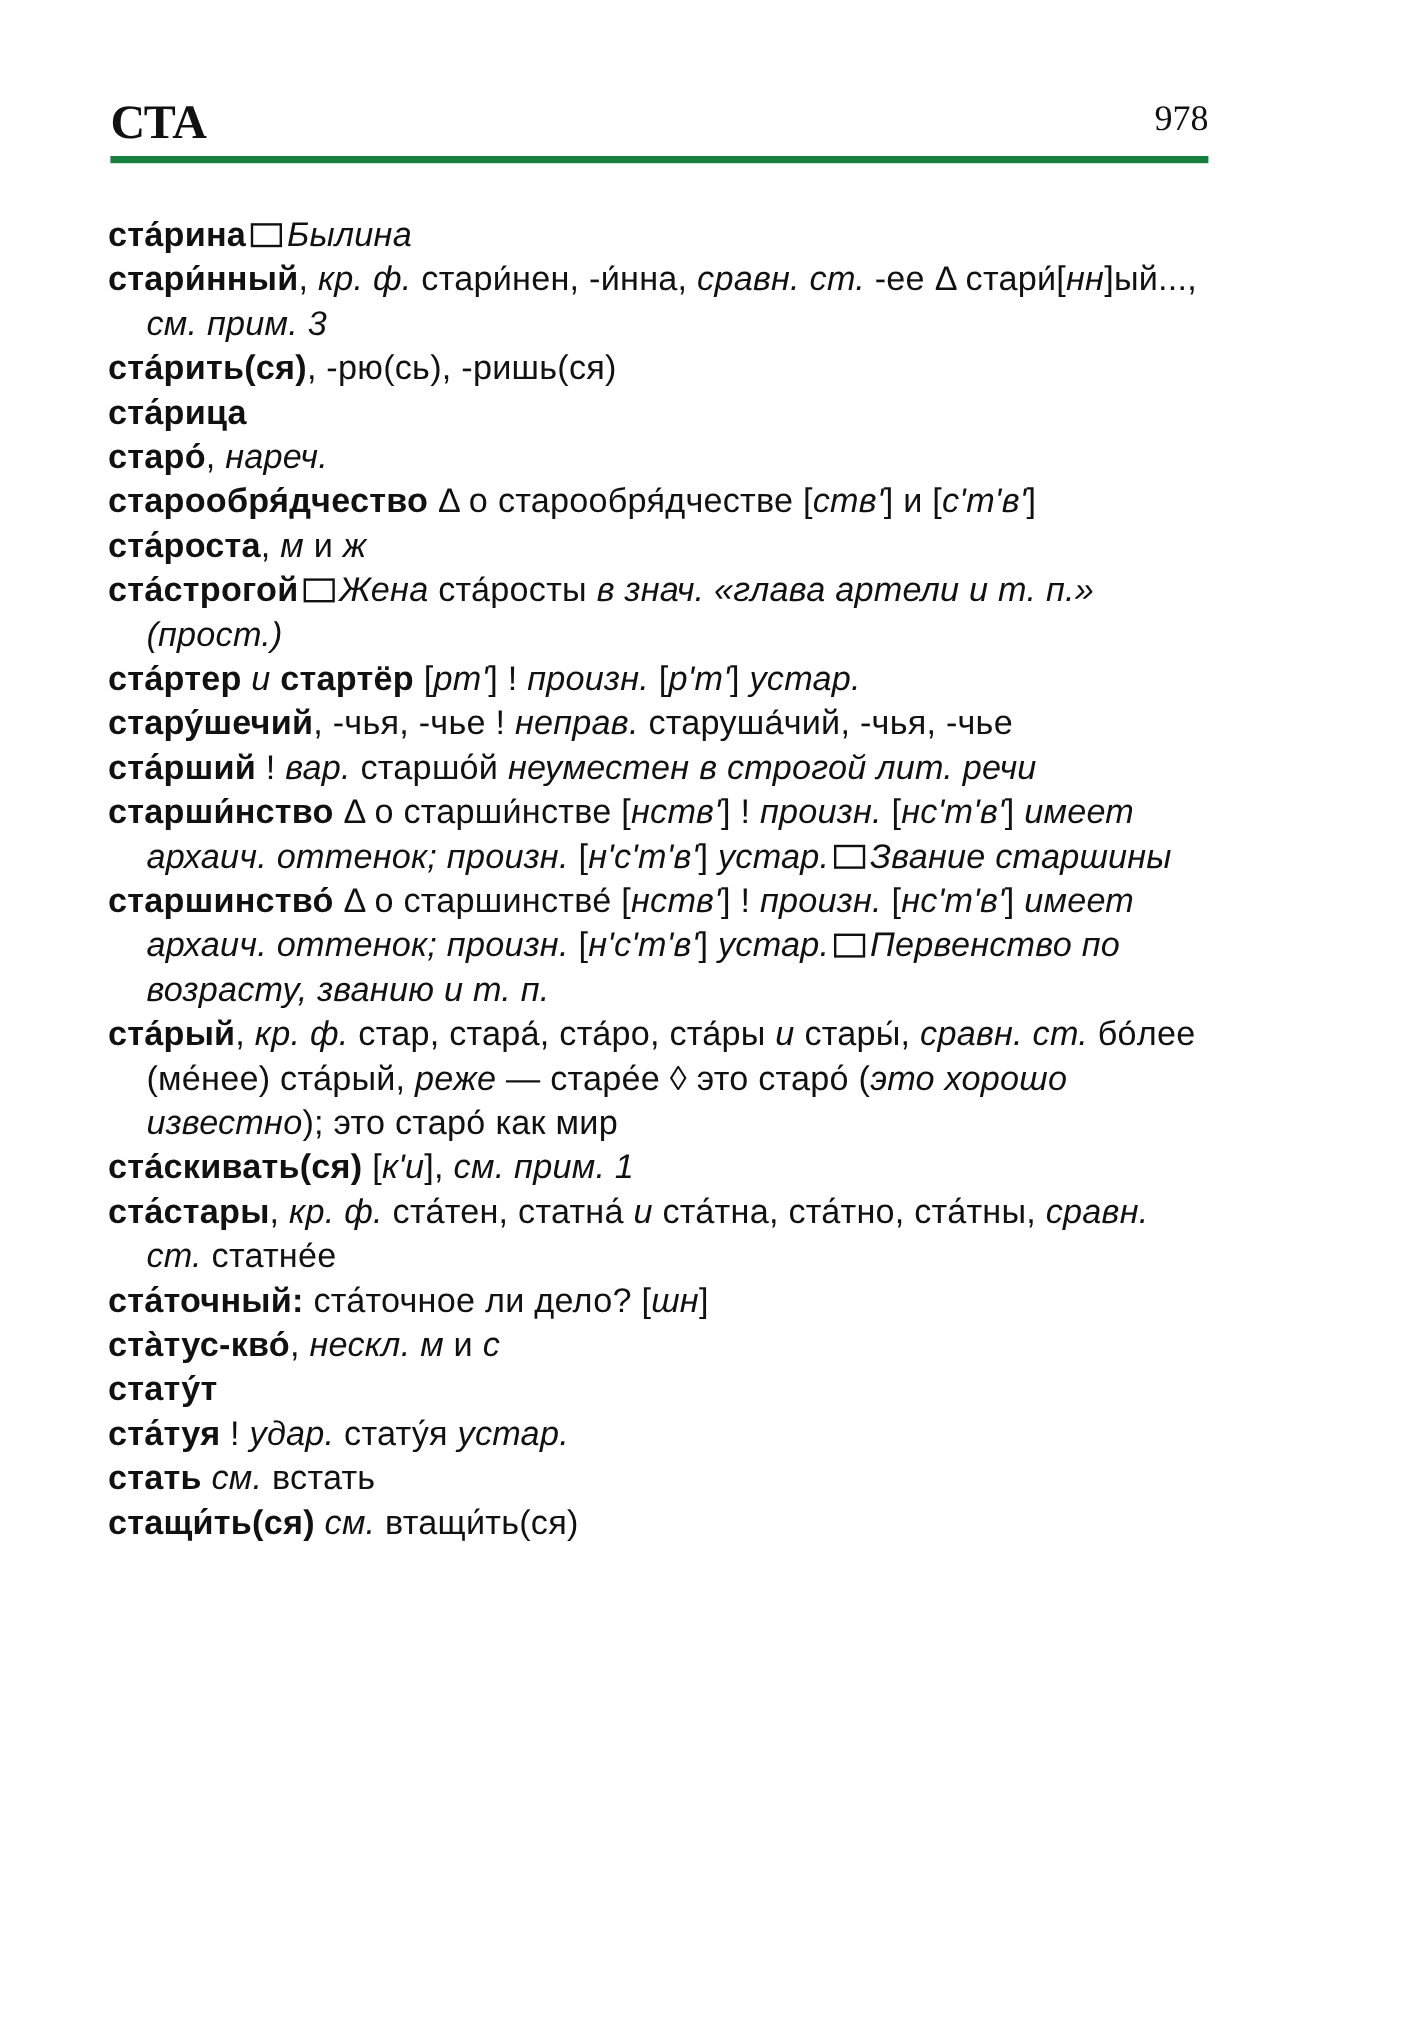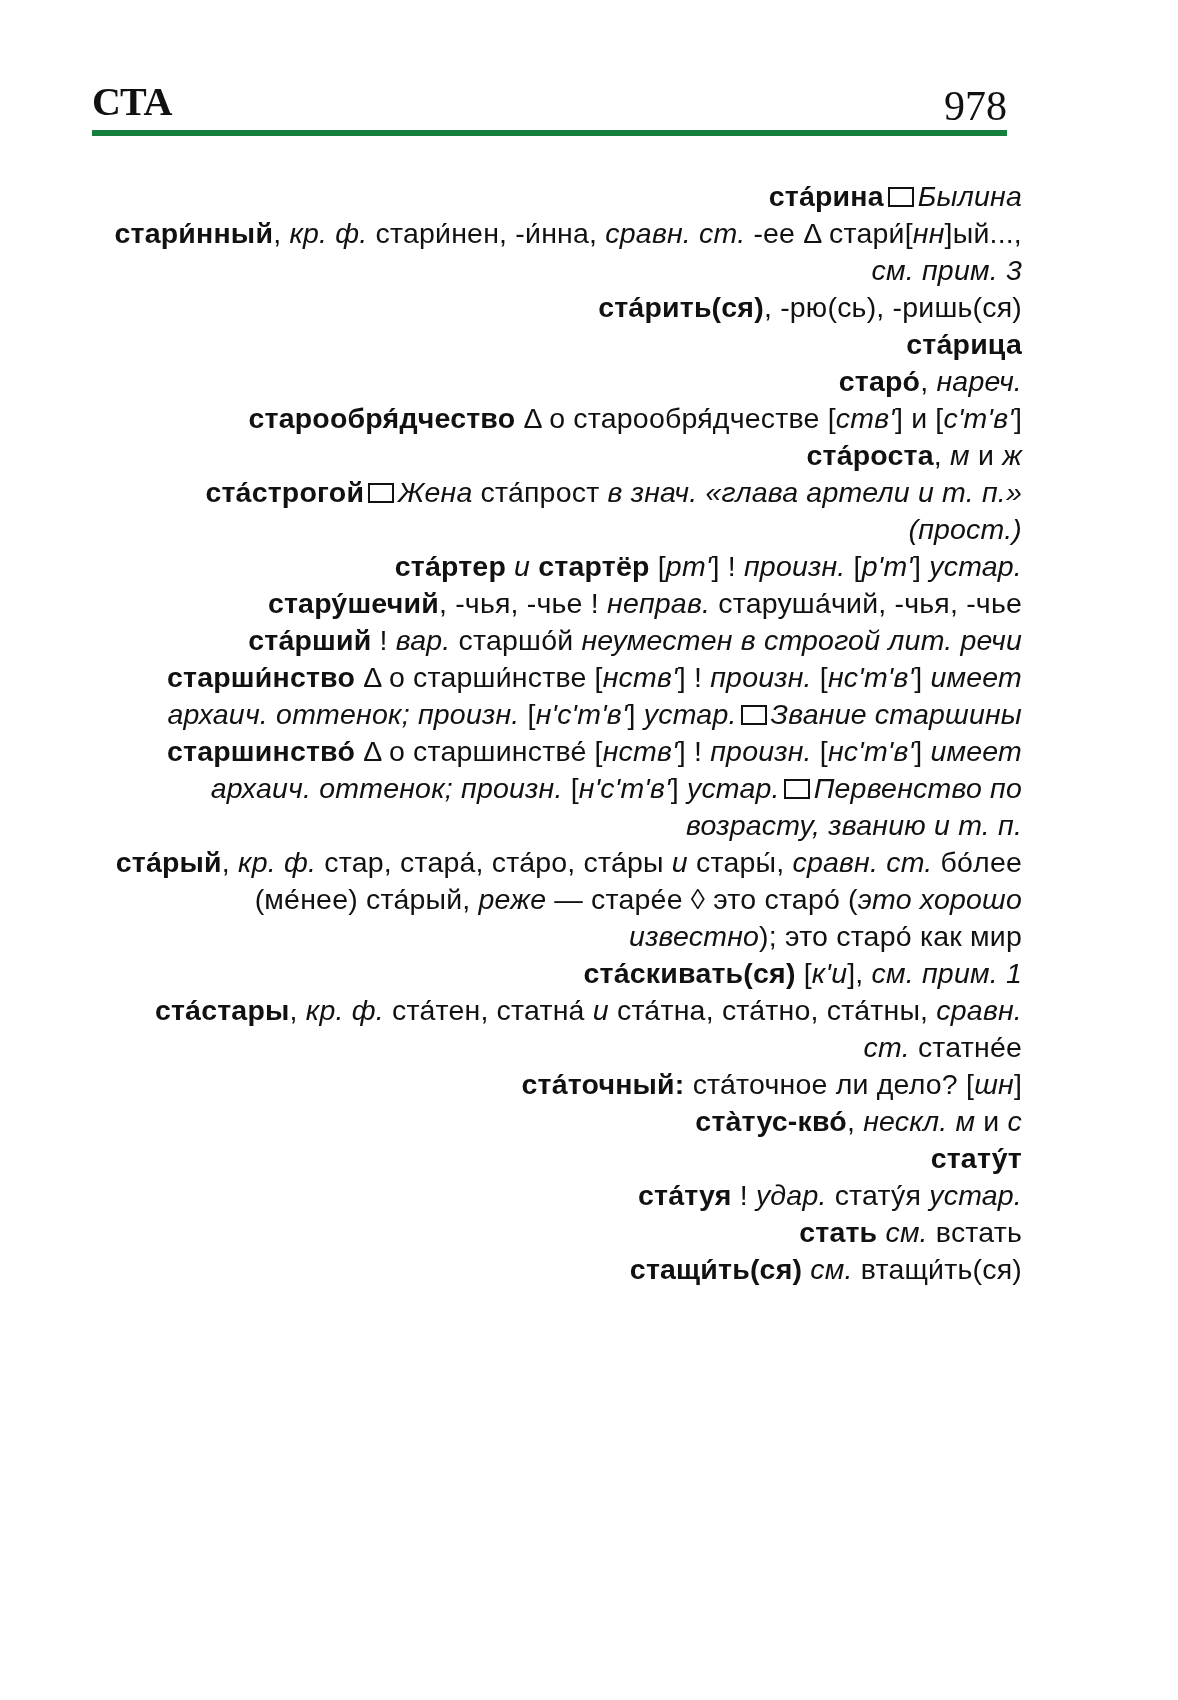--- a/index.html
+++ b/index.html
@@ -12,24 +12,24 @@
     position: absolute; left: 92px; top: 78px; width: 915px; height: 52px;
     border-bottom: 6px solid #15803d;
   }
   .running-head {
     position: absolute; left: 0; top: 0;
     font-family: "Liberation Serif", serif; font-weight: bold; font-size: 40px;
     letter-spacing: -1px;
   }
   .page-number {
     position: absolute; right: 0; top: 4px;
-    font-family: "Liberation Serif", serif; font-size: 42px;
+    font-family: "Liberation Serif", serif; font-size: 30px;
   }
   .entries {
-    position: absolute; left: 104px; top: 178px; width: 918px; text-align: right;
+    position: absolute; left: 90px; top: 178px; width: 918px;
   }
   .entry {
     font-size: 28.5px; line-height: 37px;
     padding-left: 32px; text-indent: -32px;
     font-family: "Liberation Sans", "DejaVu Sans", sans-serif;
     font-stretch: condensed;
     letter-spacing: 0.2px;
     transform-origin: left top;
   }
   .hw { font-weight: bold; }
@@ -48,21 +48,21 @@
 </div>
 
 <div class="entries" id="entries">
     <div class="entry"><span class="hw">ста́рина</span><span class="box"></span><span class="it">Былина</span></div>
     <div class="entry"><span class="hw">стари́нный</span><span class="">, </span><span class="it">кр. ф.</span><span class=""> стари́нен, -и́нна, </span><span class="it">сравн. ст.</span><span class=""> -ее Δ стари́[</span><span class="it">нн</span><span class="">]ый..., </span><span class="it">см. прим. 3</span></div>
     <div class="entry"><span class="hw">ста́рить(ся)</span><span class="">, -рю(сь), -ришь(ся)</span></div>
     <div class="entry"><span class="hw">ста́рица</span></div>
     <div class="entry"><span class="hw">старо́</span><span class="">, </span><span class="it">нареч.</span></div>
     <div class="entry"><span class="hw">старообря́дчество</span><span class=""> Δ о старообря́дчестве [</span><span class="it">ств'</span><span class="">] и [</span><span class="it">с'т'в'</span><span class="">]</span></div>
     <div class="entry"><span class="hw">ста́роста</span><span class="">, </span><span class="it">м</span><span class=""> и </span><span class="it">ж</span></div>
-    <div class="entry"><span class="hw">ста́строгой</span><span class="box"></span><span class="it">Жена</span><span class=""> ста́прост </span><span class="it">в знач. «глава артели и т. п.» (прост.)</span></div>
+    <div class="entry"><span class="hw">ста́строгой</span><span class="box"></span><span class="it">Жена</span><span class=""> ста́росты </span><span class="it">в знач. «глава артели и т. п.» (прост.)</span></div>
     <div class="entry"><span class="hw">ста́ртер</span><span class="it"> и </span><span class="hw">стартёр</span><span class=""> [</span><span class="it">рт'</span><span class="">] ! </span><span class="it">произн.</span><span class=""> [</span><span class="it">р'т'</span><span class="">] </span><span class="it">устар.</span></div>
     <div class="entry"><span class="hw">стару́шечий</span><span class="">, -чья, -чье ! </span><span class="it">неправ.</span><span class=""> старуша́чий, -чья, -чье</span></div>
     <div class="entry"><span class="hw">ста́рший</span><span class=""> ! </span><span class="it">вар.</span><span class=""> старшо́й </span><span class="it">неуместен в строгой лит. речи</span></div>
     <div class="entry"><span class="hw">старши́нство</span><span class=""> Δ о старши́нстве [</span><span class="it">нств'</span><span class="">] ! </span><span class="it">произн.</span><span class=""> [</span><span class="it">нс'т'в'</span><span class="">] </span><span class="it">имеет архаич. оттенок; произн.</span><span class=""> [</span><span class="it">н'с'т'в'</span><span class="">] </span><span class="it">устар.</span><span class="box"></span><span class="it">Звание старшины</span></div>
     <div class="entry"><span class="hw">старшинство́</span><span class=""> Δ о старшинстве́ [</span><span class="it">нств'</span><span class="">] ! </span><span class="it">произн.</span><span class=""> [</span><span class="it">нс'т'в'</span><span class="">] </span><span class="it">имеет архаич. оттенок; произн.</span><span class=""> [</span><span class="it">н'с'т'в'</span><span class="">] </span><span class="it">устар.</span><span class="box"></span><span class="it">Первенство по возрасту, званию и т. п.</span></div>
     <div class="entry"><span class="hw">ста́рый</span><span class="">, </span><span class="it">кр. ф.</span><span class=""> стар, стара́, ста́ро, ста́ры </span><span class="it">и</span><span class=""> стары́, </span><span class="it">сравн. ст.</span><span class=""> бо́лее (ме́нее) ста́рый, </span><span class="it">реже</span><span class=""> — старе́е ◊ это старо́ (</span><span class="it">это хорошо известно</span><span class="">); это старо́ как мир</span></div>
     <div class="entry"><span class="hw">ста́скивать(ся)</span><span class=""> [</span><span class="it">к'и</span><span class="">], </span><span class="it">см. прим. 1</span></div>
     <div class="entry"><span class="hw">ста́стары</span><span class="">, </span><span class="it">кр. ф.</span><span class=""> ста́тен, статна́ </span><span class="it">и</span><span class=""> ста́тна, ста́тно, ста́тны, </span><span class="it">сравн. ст.</span><span class=""> статне́е</span></div>
     <div class="entry"><span class="hw">ста́точный:</span><span class=""> ста́точное ли дело? [</span><span class="it">шн</span><span class="">]</span></div>
     <div class="entry"><span class="hw">ста̀тус-кво́</span><span class="">, </span><span class="it">нескл. м</span><span class=""> и </span><span class="it">с</span></div>

